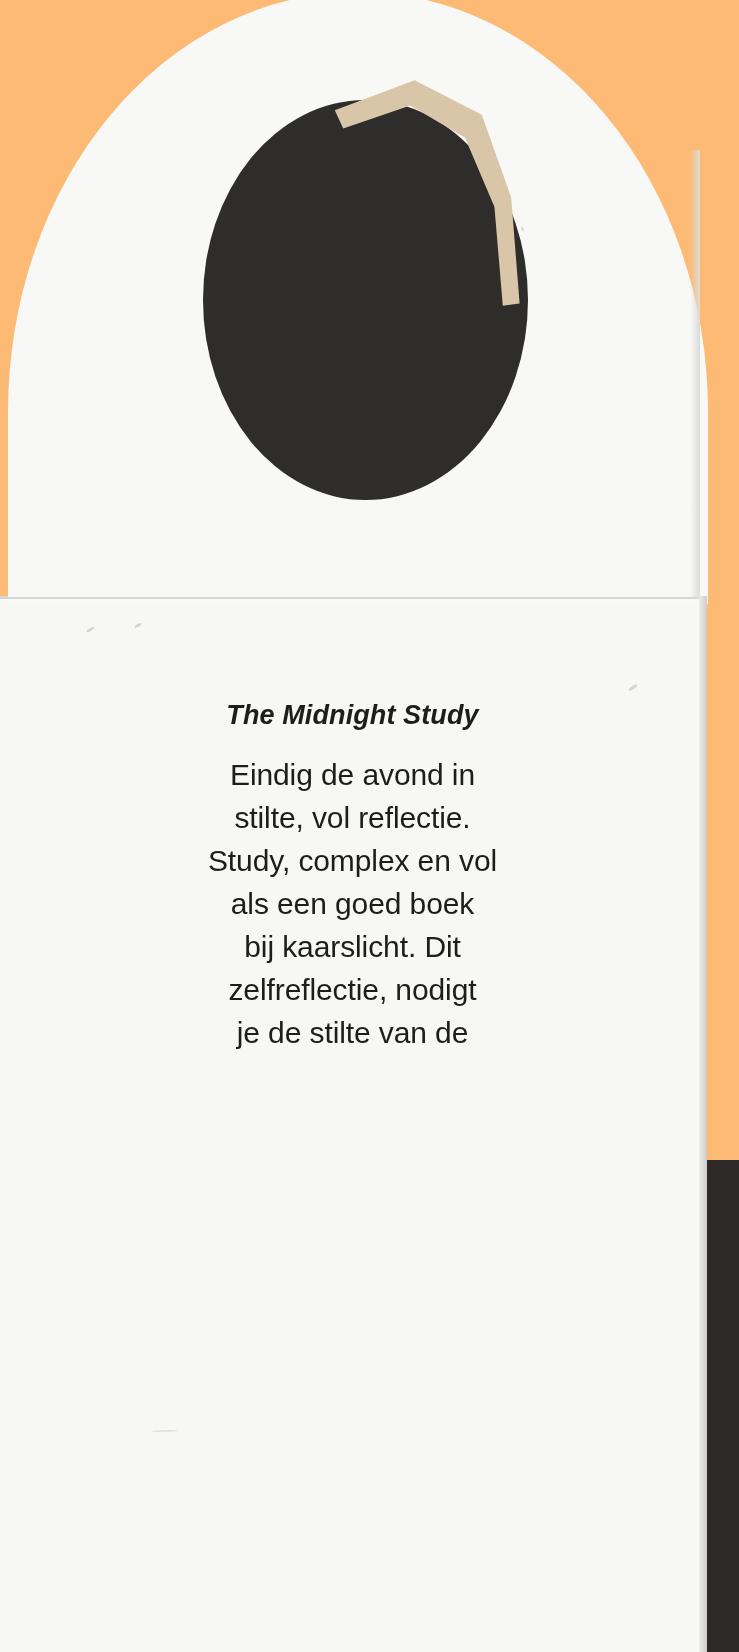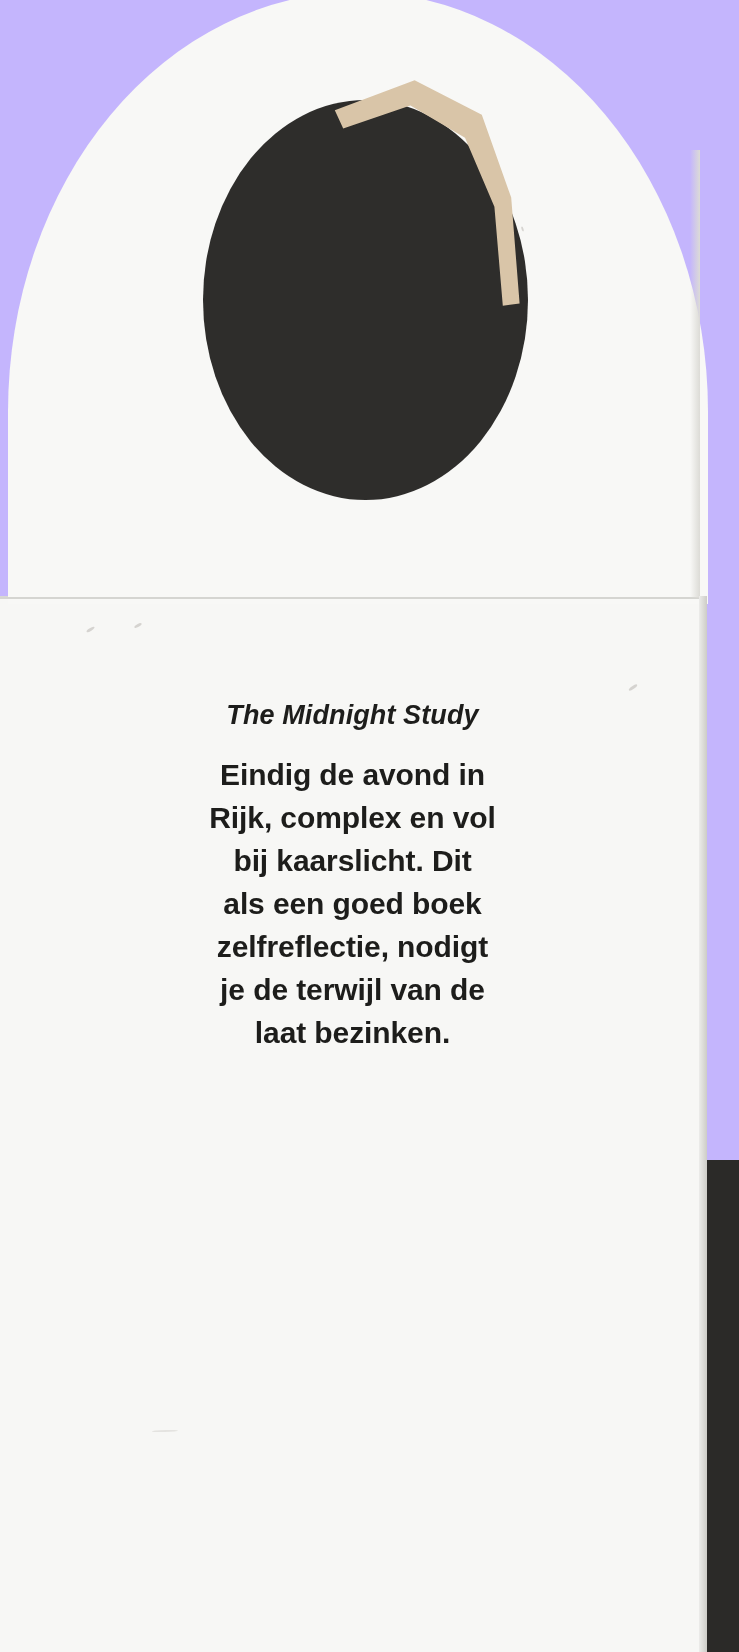--- a/index.html
+++ b/index.html
@@ -12,21 +12,21 @@
     height: 1652px;
     overflow: hidden;
     font-family: "Liberation Sans", sans-serif;
   }
 
   
   .scene {
     position: relative;
     width: 739px;
     height: 1160px;
-    background: #c4b5fd;
+    background: #fdba74;
   }
 
   
   .hanger {
     position: absolute;
     left: 0;
     top: 0;
     width: 712px;
     height: 1652px;
   }
@@ -141,21 +141,21 @@
     font-size: 27px;
     font-weight: bold;
     font-style: italic;
     letter-spacing: .1px;
     margin: 0 0 22px 0;
     color: #1d1d1b;
   }
   .card-body {
     font-size: 30px;
     line-height: 43px;
-    font-weight: 700;
+    font-weight: 400;
     color: #1d1d1b;
     width: 330px;
     margin: 4px auto;
     letter-spacing: -0.1px;
     text-align: center;
   }
   .card-body span { display: block; white-space: nowrap; }
 </style>
 </head>
 <body>
@@ -177,23 +177,23 @@
     <div class="speck s1"></div>
     <div class="speck s2"></div>
     <div class="speck s3"></div>
     <div class="speck s4"></div>
     <div class="speck s5"></div>
 
     <div class="text-block">
       <div class="card-title">The Midnight Study</div>
       <div class="card-body">
         <span>Eindig de avond in</span>
-        <span>Rijk, complex en vol</span>
+        <span>stilte, vol reflectie.</span>
+        <span>Study, complex en vol</span>
+        <span>als een goed boek</span>
         <span>bij kaarslicht. Dit</span>
-        <span>als een goed boek</span>
         <span>zelfreflectie, nodigt</span>
-        <span>je de terwijl van de</span>
-        <span>laat bezinken.</span>
+        <span>je de stilte van de</span>
       </div>
     </div>
 
   </div>
 </div>
 
 </body></html>

